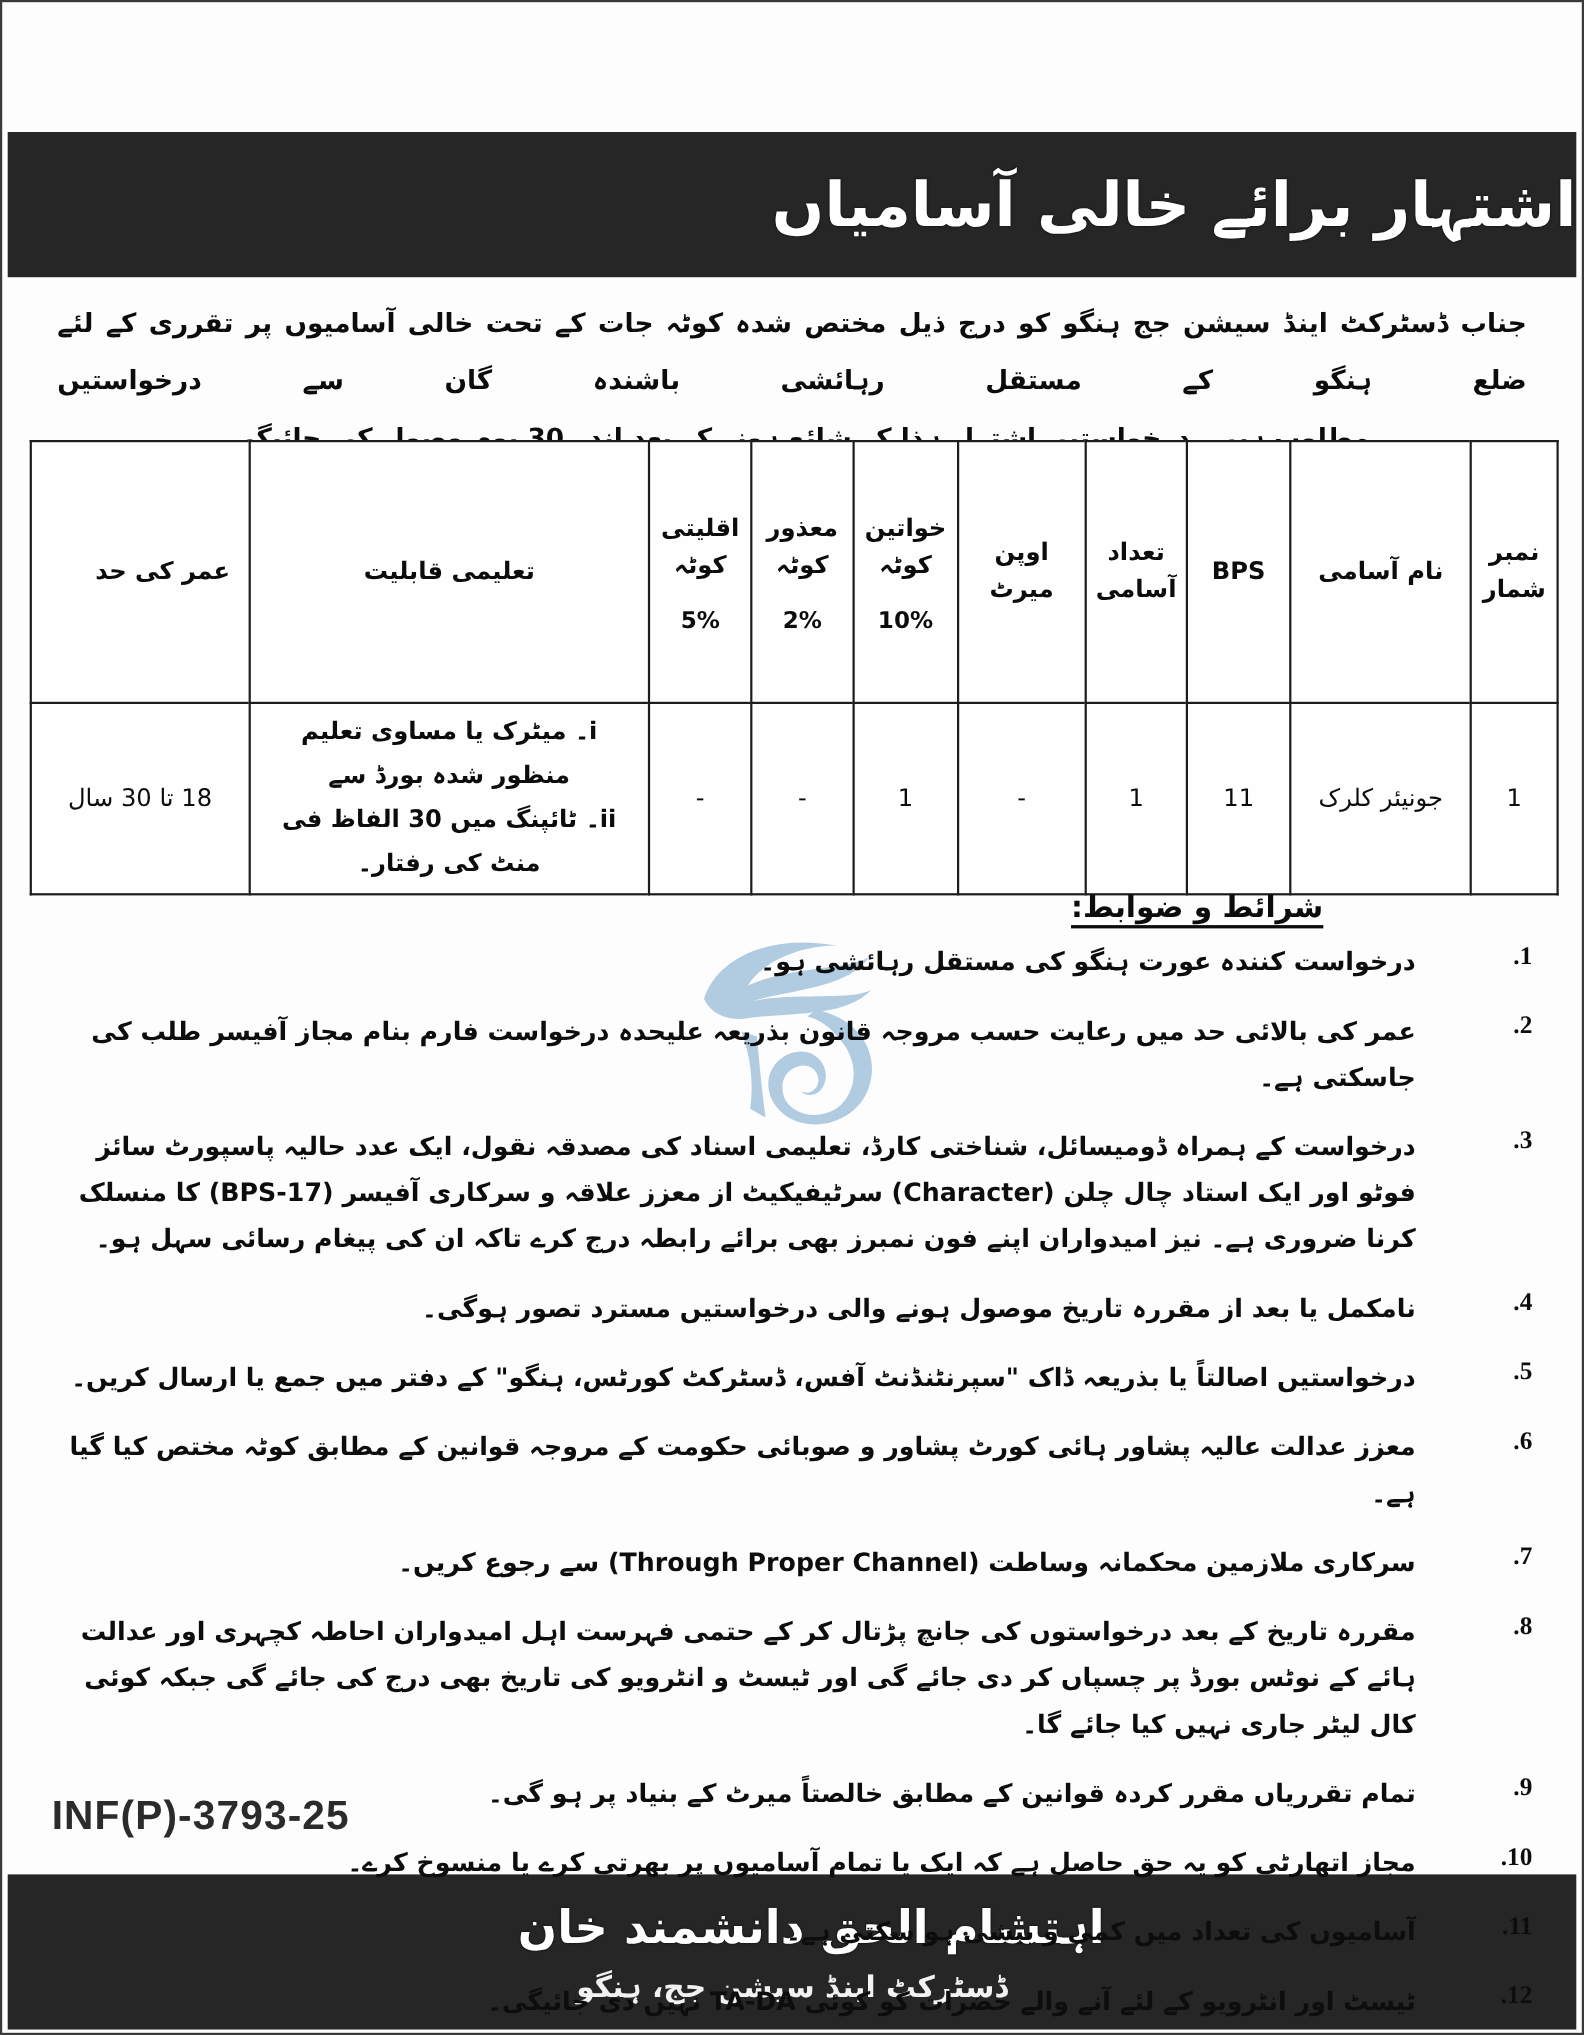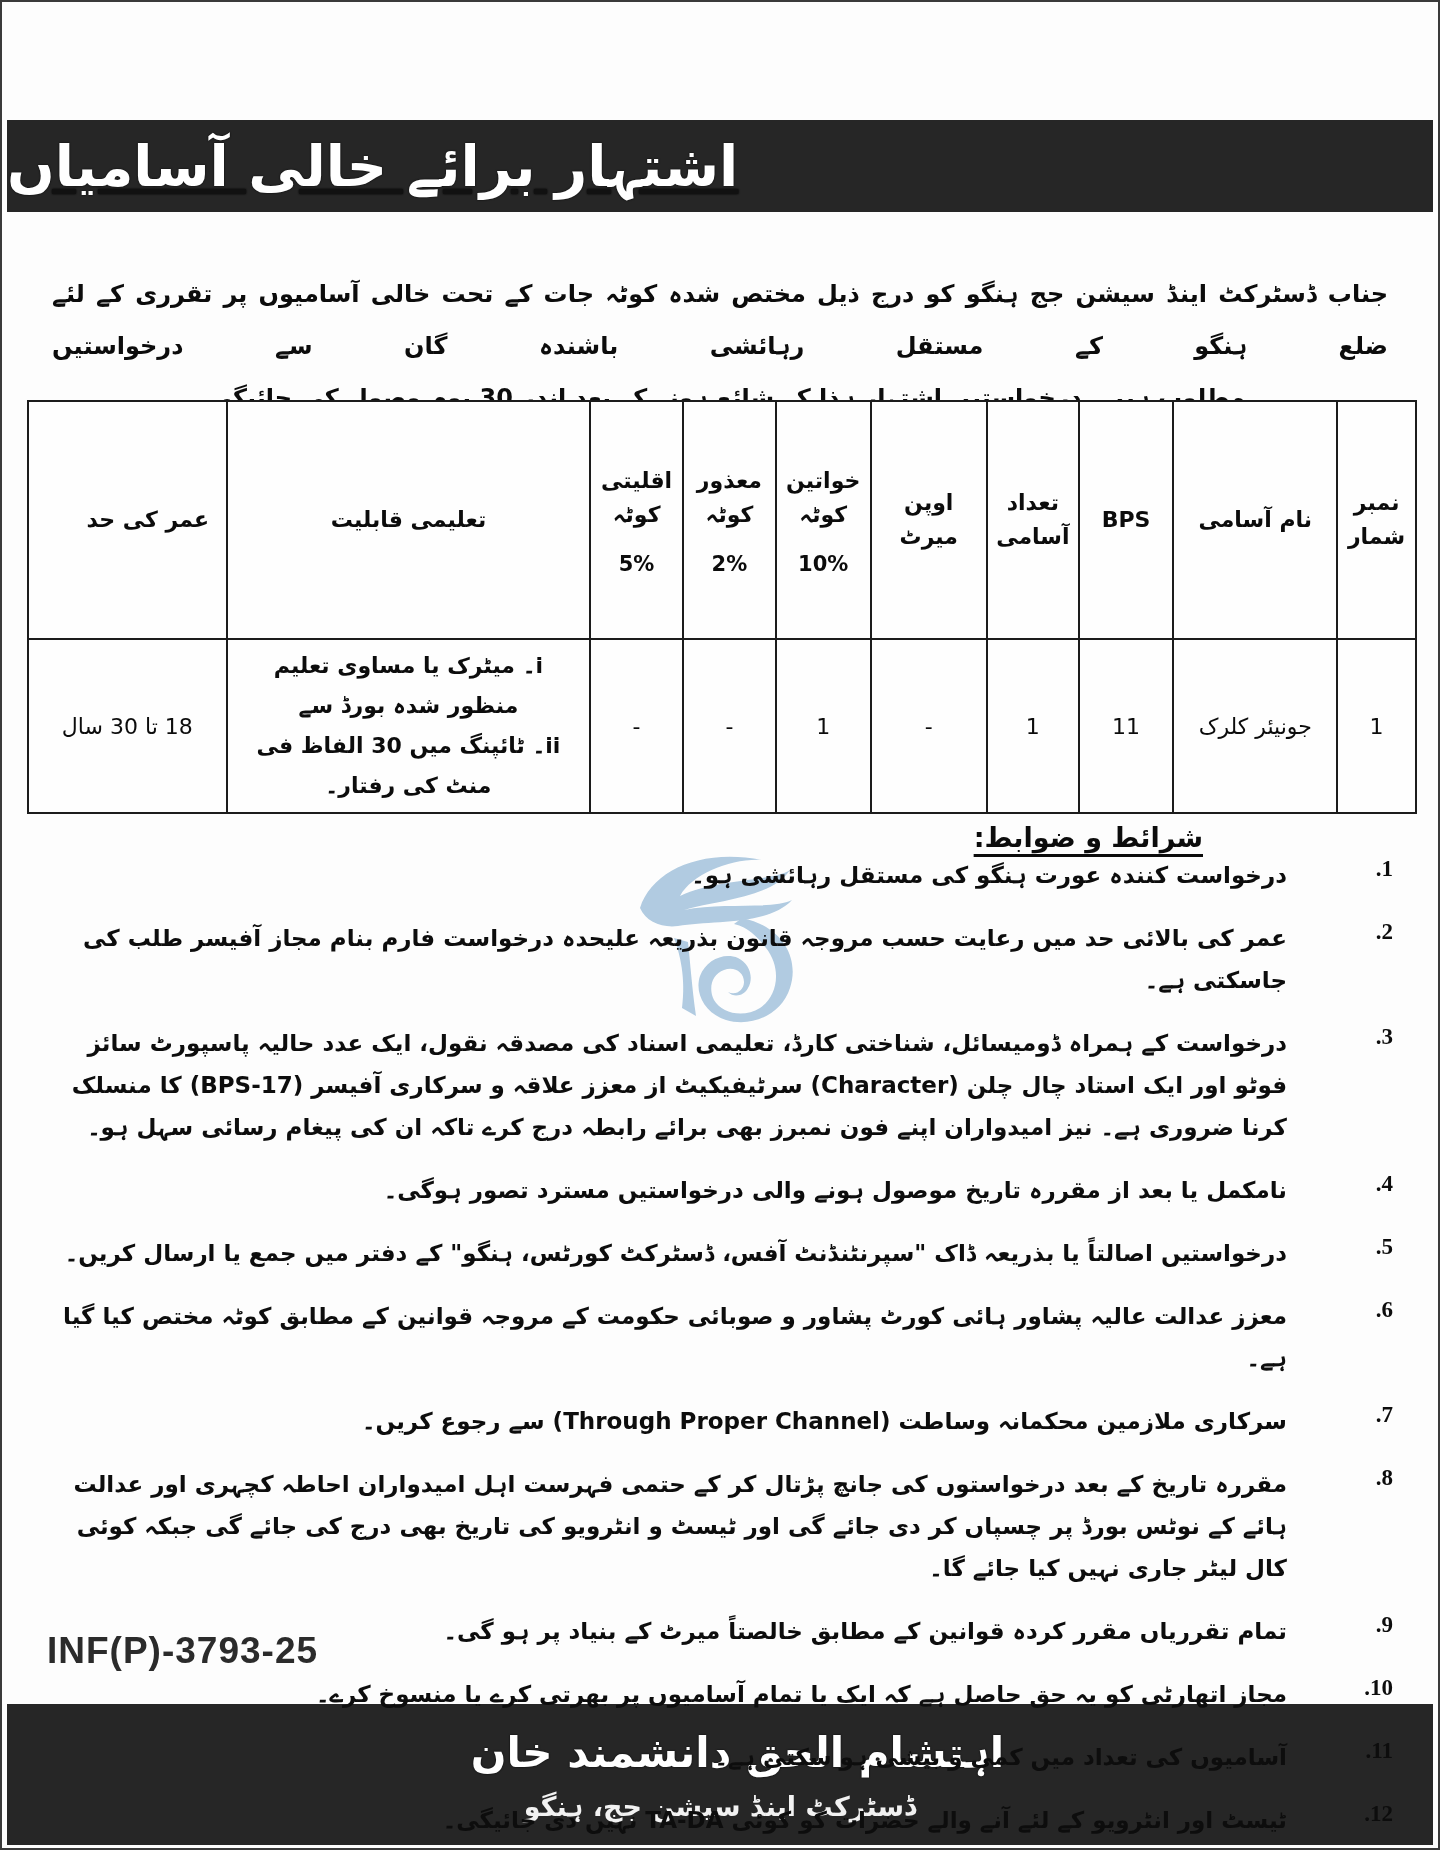--- a/index.html
+++ b/index.html
@@ -22,23 +22,23 @@
     text-align:center;
     font-size:45px; font-weight:bold;
     direction:rtl;
     letter-spacing:1px;
     color:#0d0d0d;
     line-height:100px;
     font-style:italic;
   }
   
   .banner {
-    position:absolute; top:118px; left:5px; right:5px; height:92px;
+    position:absolute; top:118px; left:5px; right:5px; height:132px;
     background:#262626;
-    display:flex; align-items:center; justify-content:flex-start;text-decoration:underline;
+    display:flex; align-items:center; justify-content:flex-end;
   }
   .banner-title {
     color:#ffffff; font-size:56px; font-weight:bold;
     direction:rtl; letter-spacing:1px;
     text-shadow:0 0 2px #000;
   }
   
   .intro {
     position:absolute; top:266px; left:50px; right:50px;
     direction:rtl;
@@ -74,21 +74,21 @@
   .watermark {
     position:absolute; top:828px; left:620px; width:200px; height:210px;
     opacity:.9; pointer-events:none; z-index:0;
   }
   
   .cond-heading {
     position:absolute; top:808px; right:235px;
     direction:rtl; font-size:27px; font-weight:bold;
     text-decoration:underline; text-underline-offset:7px;
     text-decoration-thickness:3px;
-    color:#0c0c0c; z-index:1;margin-top:12px;
+    color:#0c0c0c; z-index:1;
   }
   .cond-list {
     position:absolute; top:852px; left:45px; right:45px;
     direction:rtl; z-index:1;
   }
   .cond-item {
     display:flex; direction:rtl;
     margin-bottom:21px;
     font-size:23px; font-weight:600; color:#0d0d0d;
   }

